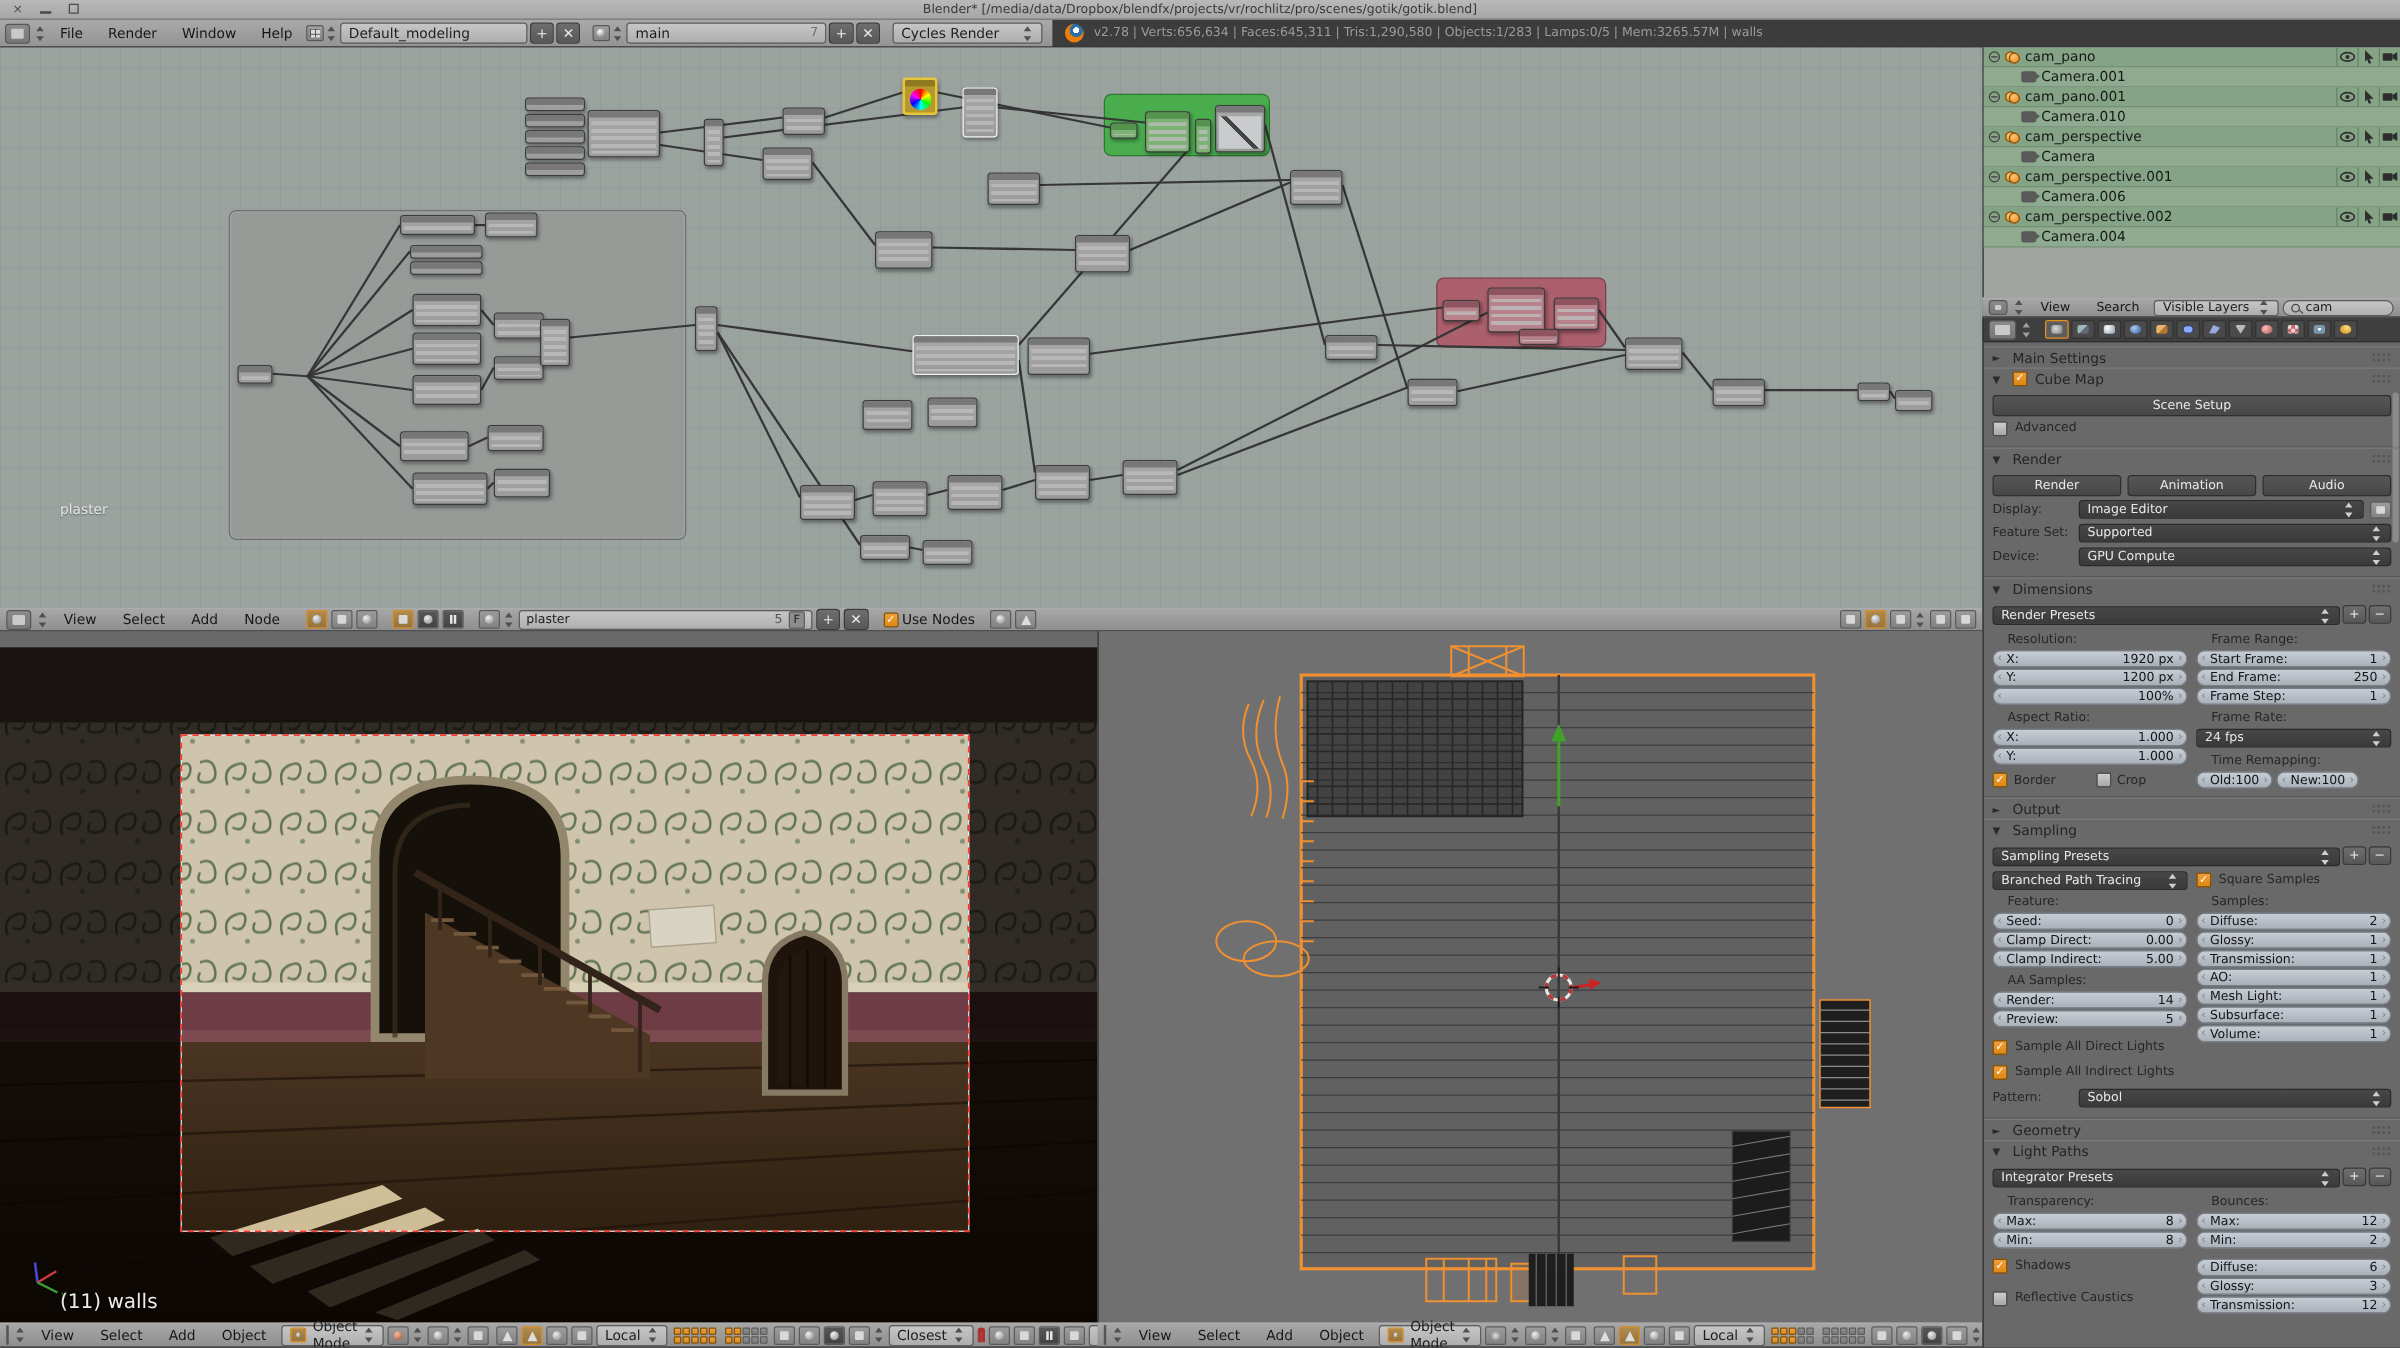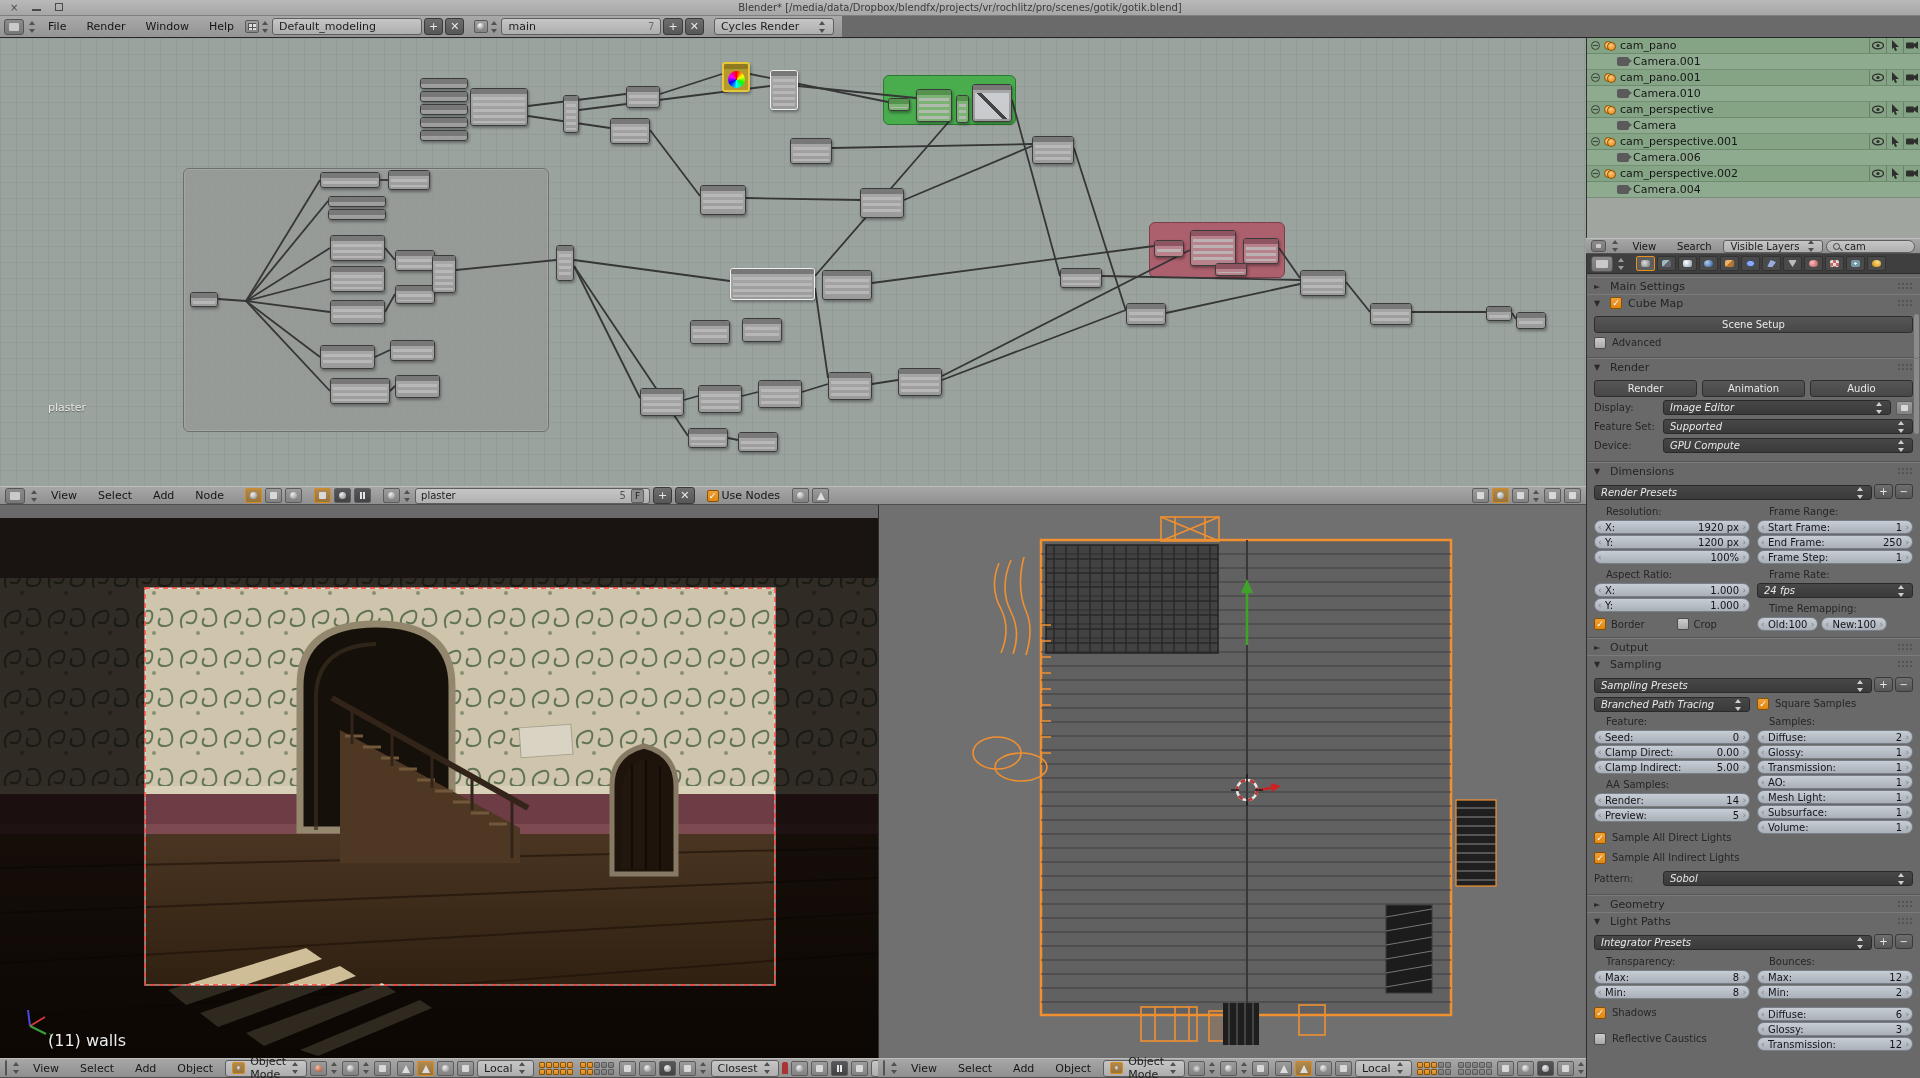--- a/index.html
+++ b/index.html
@@ -154,21 +154,21 @@
   .cols { display:flex; gap:7px; }
   .col { flex:1; min-width:0; display:flex; flex-direction:column; gap:1px; }
   .seclabel { height:13px; line-height:13px; margin-top:2px;margin-left:12px; }
   .numfield { background:linear-gradient(#c7cdd4,#a9b0b8); border:1px solid #787f88; border-radius:8px;
     height:14px; display:flex; align-items:center; padding:0 10px; font-size:10px; color:#14141a; position:relative; margin:1px 0; }
   .numfield::before { content:"\2039"; position:absolute; left:3px; color:rgba(0,0,0,.35); font-size:9px; }
   .numfield::after { content:"\203A"; position:absolute; right:3px; color:rgba(0,0,0,.35); font-size:9px; }
   .nf-label { flex:1; overflow:hidden; white-space:nowrap; }
   .nf-value { text-align:right; }
   .menufield { background:linear-gradient(#474747,#3a3a3a); border:1px solid #2a2a2a; border-radius:3px;
-    height:15px; display:flex; align-items:center; gap:4px; padding:0 6px; color:#e8e8e8; font-size:10px; margin:1px 0;font-style:italic; }
+    height:15px; display:flex; align-items:center; gap:4px; padding:0 6px; color:#e8e8e8; font-size:10px; margin:1px 0; }
   .menufield .mf-label { flex:1; white-space:nowrap; overflow:hidden; }
   .btn-dark { background:linear-gradient(#565656,#474747); border:1px solid #2e2e2e; border-radius:3px;
     height:17px; display:flex; align-items:center; justify-content:center; gap:5px; color:#e9e9e9; font-size:10px; flex:1; }
   .presets { display:flex; gap:2px; margin:2px 0; }
   .presets .menufield { flex:1; }
   .presets .sq-btn { height:15px; min-width:16px; font-size:10px; }
   .checklabel { display:flex; align-items:center; gap:6px; height:15px; }
   .totals { color:#2d2d2d; line-height:12px; }
   #props-scroll { position:absolute; right:1px; top:40px; width:5px; height:120px; background:#9a9a9a; border-radius:3px; opacity:.7; }
 
@@ -210,20 +210,24 @@
           <span>main</span>
           <span class="faint" style="margin-left:auto">7</span>
         </span>
       <span class="sq-btn">+</span>
       <span class="sq-btn">✕</span>
       <span class="hdr-sep"></span>
       <span class="dd-light" style="width:120px">
           <span>Cycles Render</span>
           <span class="updown" style="margin-left:auto"></span>
         </span>
+    </div>
+    <div id="topbar-dark">
+      <span id="blender-logo"></span>
+      <span>v2.78 | Verts:656,634 | Faces:645,311 | Tris:1,290,580 | Objects:1/283 | Lamps:0/5 | Mem:3265.57M | walls</span>
     </div>
   </div>
 
   <div id="node-editor">
     <div id="node-canvas">
       <div id="node-frames">
           <div class="nframe gray" style="left: 183px; top: 130px; width: 366px; height: 264px;"></div>
           <div class="nframe green" style="left: 883px; top: 37px; width: 133px; height: 50px;"></div>
           <div class="nframe pink" style="left: 1149px; top: 184px; width: 136px; height: 56px;"></div>
         </div>

